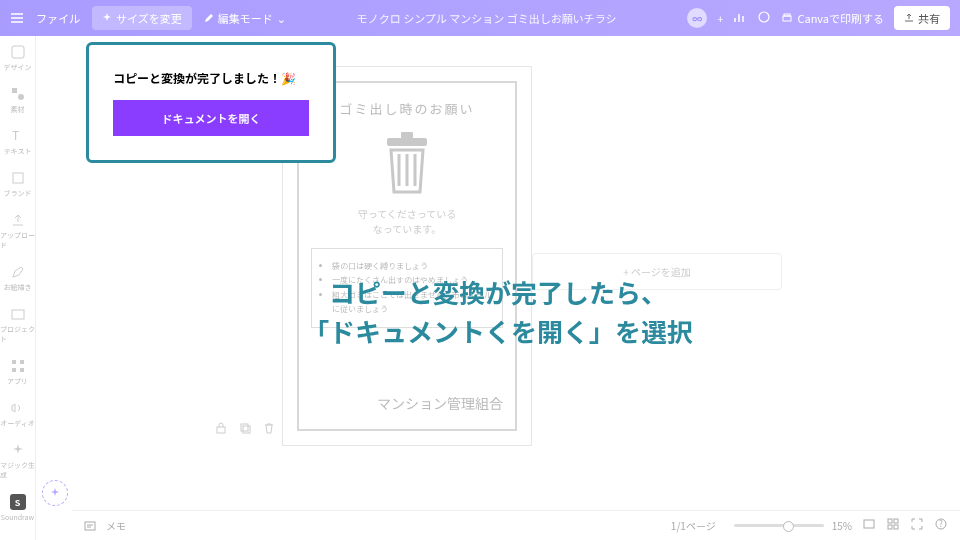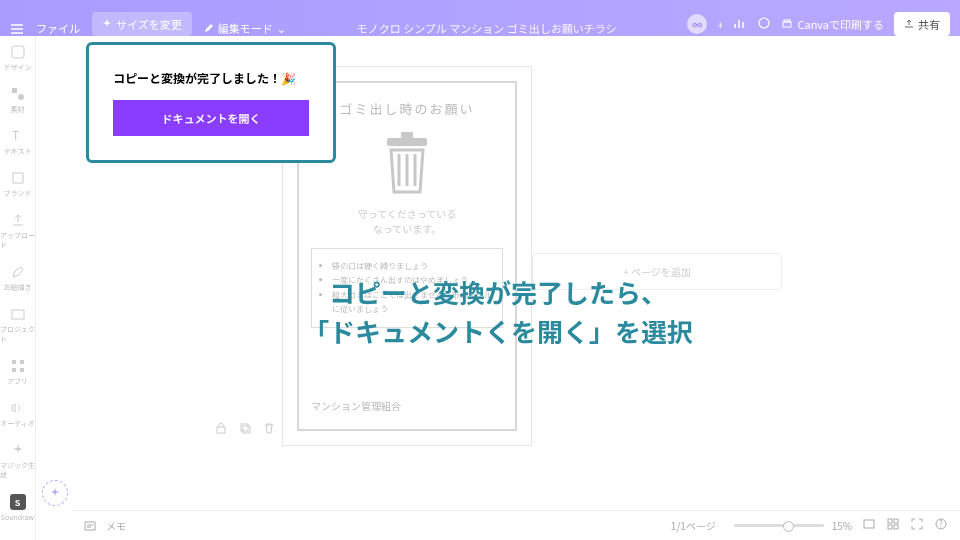--- a/index.html
+++ b/index.html
@@ -1,17 +1,17 @@
 <!DOCTYPE html>
 <html><head>
 <meta charset="utf-8">
 <style>
 *{box-sizing:border-box;margin:0;padding:0;font-family:"Hiragino Sans","Noto Sans JP",sans-serif}
 body{width:960px;height:540px;overflow:hidden;position:relative;background:#fff}
-.topbar{height:36px;background:linear-gradient(90deg,#a89cff 0%,#b8a8ff 100%);display:flex;align-items:flex-end;padding:0 10px;gap:12px;color:#fff;font-size:11px}
+.topbar{height:36px;background:linear-gradient(90deg,#a89cff 0%,#b8a8ff 100%);display:flex;align-items:center;padding:0 10px;gap:12px;color:#fff;font-size:11px}
 .topbar .menu-item{cursor:pointer;display:flex;align-items:center;gap:4px}
 .topbar .pill{background:rgba(255,255,255,0.28);padding:4px 10px;border-radius:4px;display:flex;align-items:center;gap:4px}
 .topbar .title{flex:1;text-align:center;color:#fff;opacity:.9;font-size:11px}
 .topbar .right{display:flex;align-items:center;gap:10px}
 .topbar .circle{width:20px;height:20px;border-radius:50%;background:rgba(255,255,255,0.6);display:flex;align-items:center;justify-content:center;font-size:10px;color:#9a8cff;font-weight:700}
 .topbar .share{background:#fff;color:#555;padding:4px 10px;border-radius:4px;display:flex;align-items:center;gap:4px}
 .app{display:flex;height:504px}
 .sidebar{width:36px;background:#fff;border-right:1px solid #eee;display:flex;flex-direction:column;align-items:center;padding-top:8px;gap:14px}
 .sb-item{display:flex;flex-direction:column;align-items:center;gap:2px;color:#bbb;font-size:7px;cursor:pointer}
 .sb-item svg,.sb-item .icn{width:16px;height:16px}
@@ -26,21 +26,21 @@
 .canvas-area{position:absolute;top:30px;left:50%;transform:translateX(-50%);display:flex;flex-direction:row;align-items:center}
 .canvas-tools{display:flex;gap:10px;margin-bottom:6px;color:#ccc;align-self:flex-end;padding-right:6px}
 .canvas-tools span{cursor:pointer}
 .doc{width:250px;height:380px;border:1px solid #e5e5e5;padding:14px;display:flex;flex-direction:column}
 .doc-inner{border:2px solid #d8d8d8;flex:1;padding:16px 12px;display:flex;flex-direction:column;align-items:center}
 .doc-title{color:#bbb;font-size:13px;letter-spacing:2px;margin-bottom:14px}
 .trash{margin-bottom:10px}
 .doc-sub{color:#ccc;font-size:10px;margin-bottom:12px;text-align:center}
 .rules{border:1px solid #ddd;padding:10px;font-size:8px;color:#bbb;width:100%;line-height:1.8}
 .rules li{list-style:disc;margin-left:10px}
-.doc-foot{margin-top:auto;font-size:10px;color:#bbb;width:100%}
+.doc-foot{margin-top:auto;text-align:right;font-size:14px;color:#bbb;width:100%}
 .addpage{margin-top:30px;color:#ccc;font-size:10px;cursor:pointer;width:250px;text-align:center;border:1px solid #eee;padding:10px;border-radius:4px}
 .overlay-text{position:absolute;top:236px;left:50%;transform:translateX(-50%);text-align:center;color:#2b8a9e;font-size:26px;font-weight:700;line-height:1.5;z-index:3;white-space:nowrap}
 .bottombar{position:absolute;bottom:0;left:36px;right:0;height:30px;border-top:1px solid #eee;display:flex;align-items:center;padding:0 12px;font-size:10px;color:#aaa;background:#fff}
 .bottombar .notes{display:flex;align-items:center;gap:10px;cursor:pointer}
 .bottombar .spacer{flex:1}
 .bottombar .pg{margin-right:10px}
 .bottombar .slider{width:90px;height:3px;background:#ddd;border-radius:2px;position:relative;margin:0 8px}
 .bottombar .slider::after{content:"";position:absolute;left:55%;top:-3px;width:9px;height:9px;background:#fff;border:1px solid #bbb;border-radius:50%}
 .bb-ic{margin-left:10px;cursor:pointer}
 .fab{position:absolute;bottom:34px;left:6px;width:26px;height:26px;border:1px dashed #b8a8ff;border-radius:50%;display:flex;align-items:center;justify-content:center;color:#b8a8ff;cursor:pointer}

